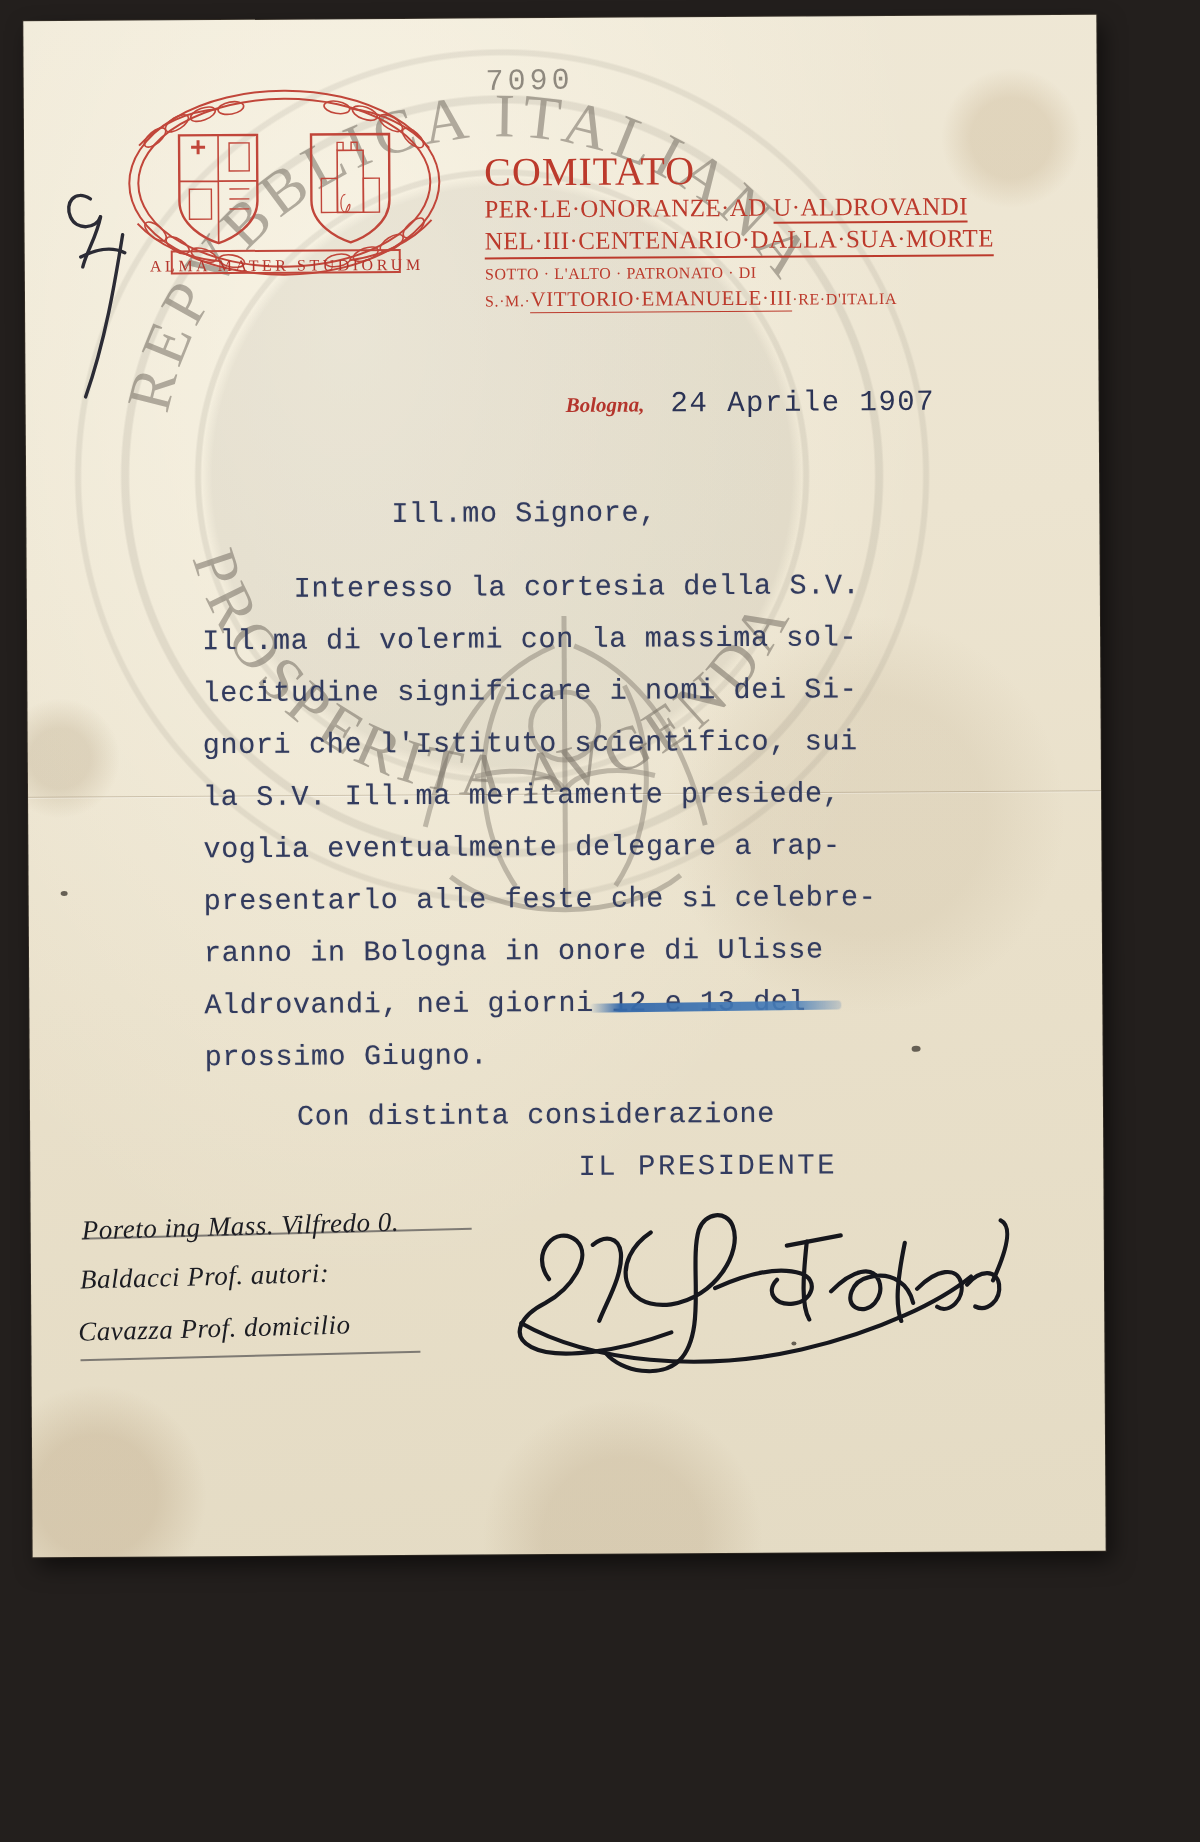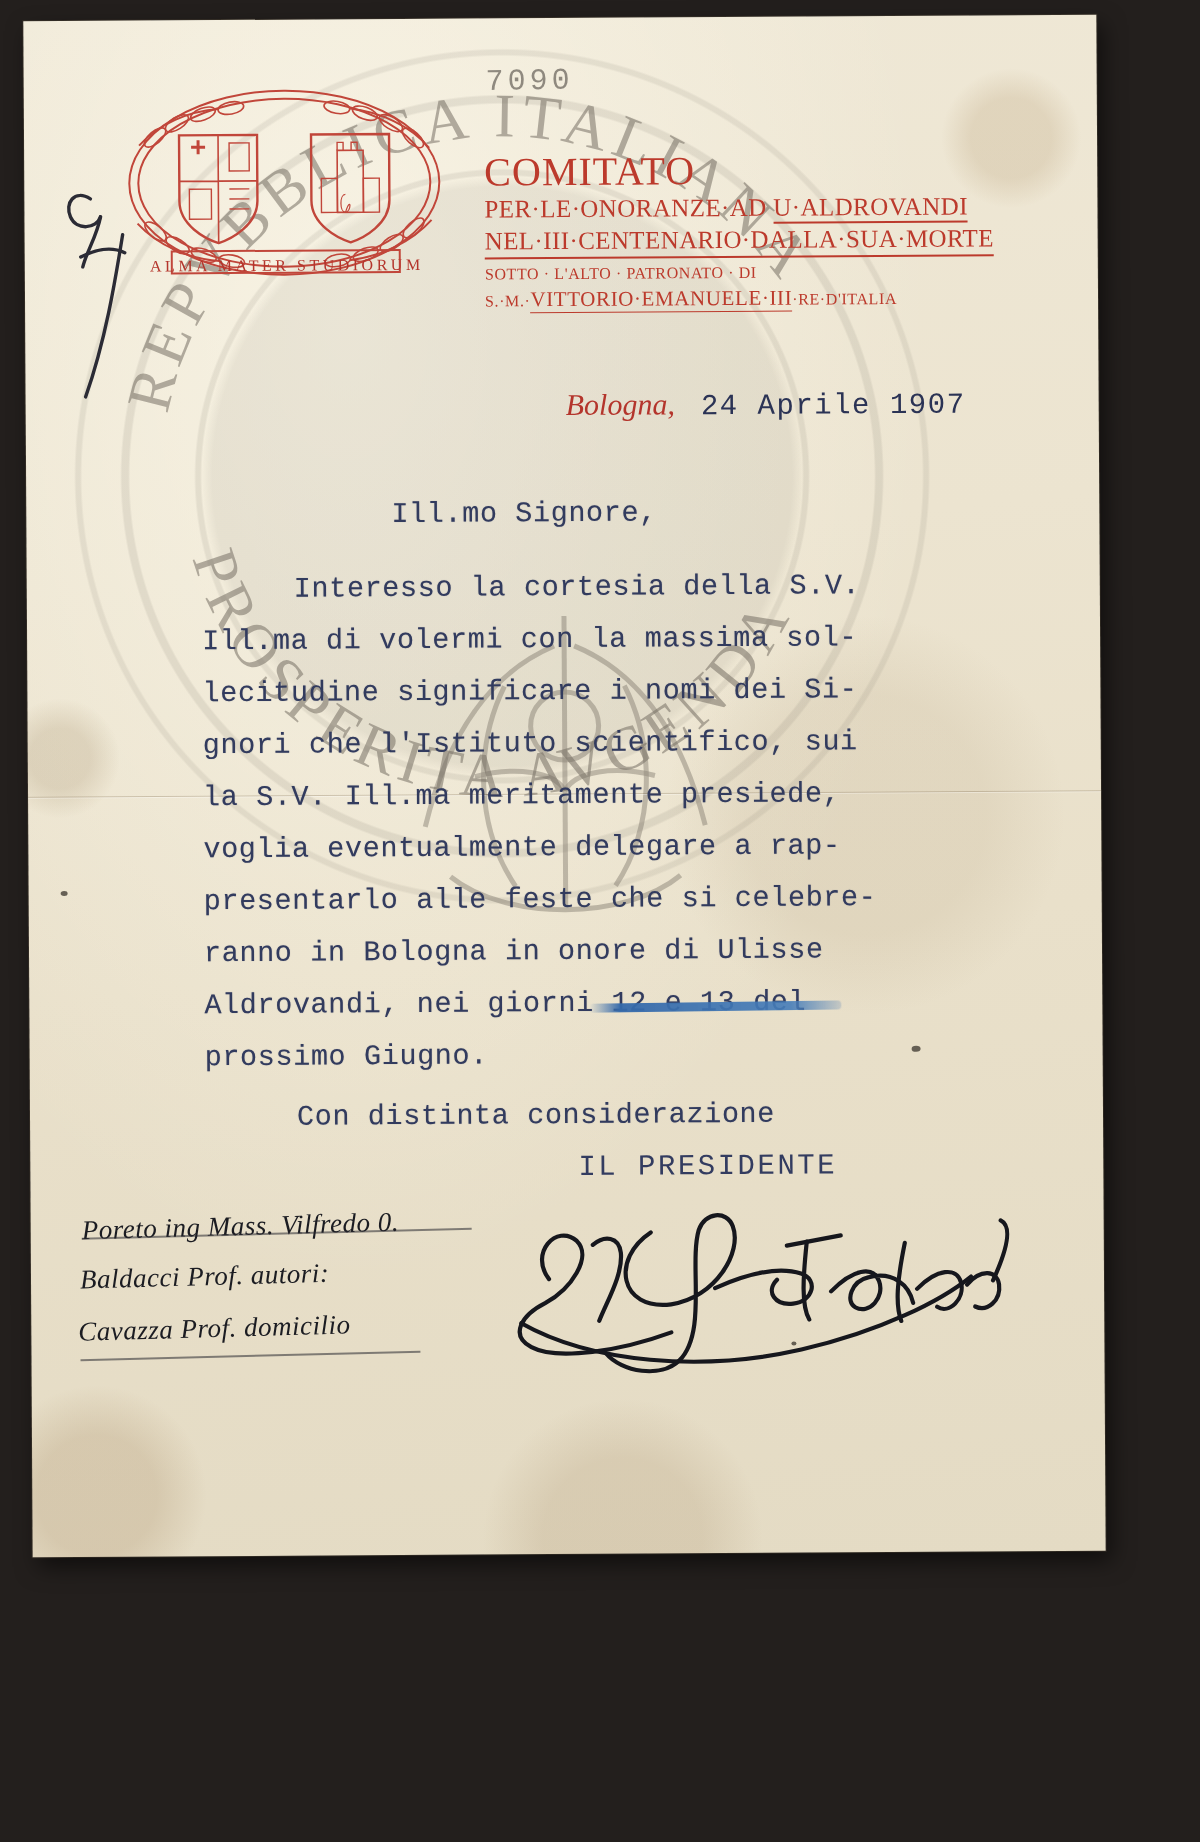--- a/index.html
+++ b/index.html
@@ -189,22 +189,23 @@
   #dateline {
     position: absolute;
     left: 540px;
     top: 370px;
     color: #1f2a44;
     white-space: nowrap;
   }
   #city {
     font-family: "Liberation Serif", serif;
     font-style: italic;
-    font-size: 30px;
+    font-size: 21px;
     color: #b4352c;
+    font-weight: bold;
   }
   #datetext {
     font-family: "Liberation Mono", monospace;
     font-size: 29px;
     letter-spacing: 1.5px;
     color: #2b3355;
     margin-left: 26px;
   }
 
   

